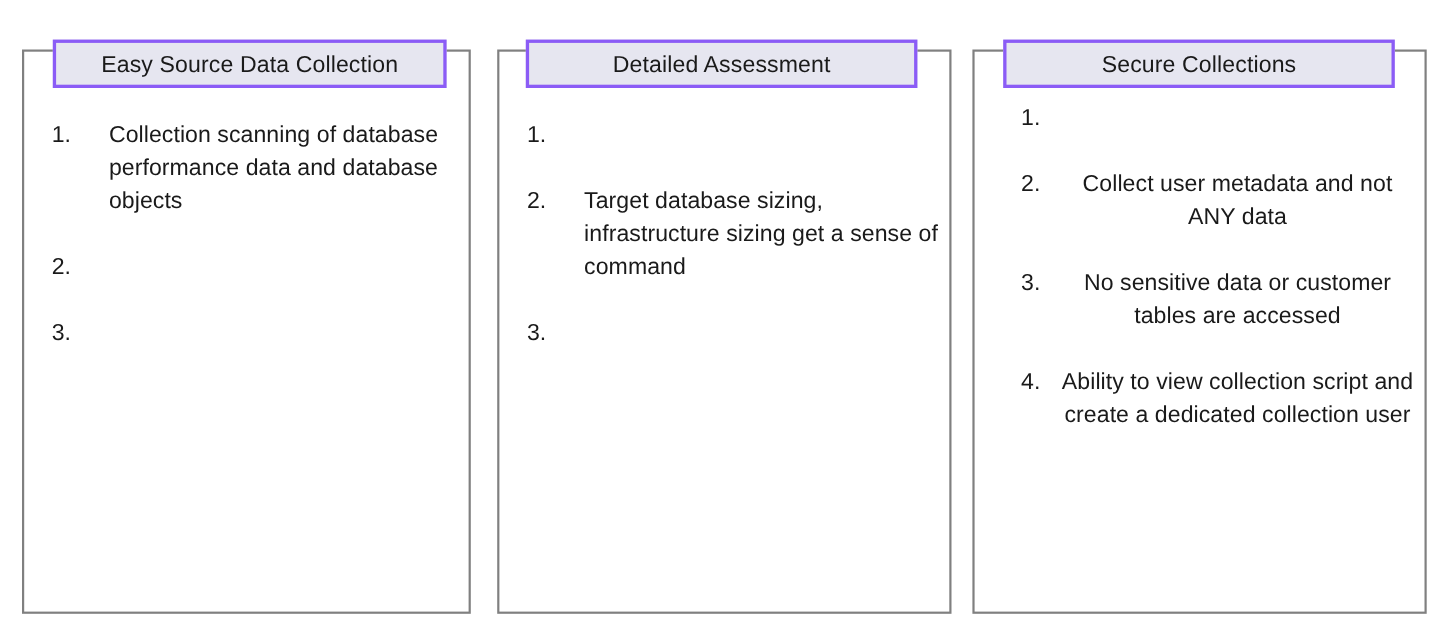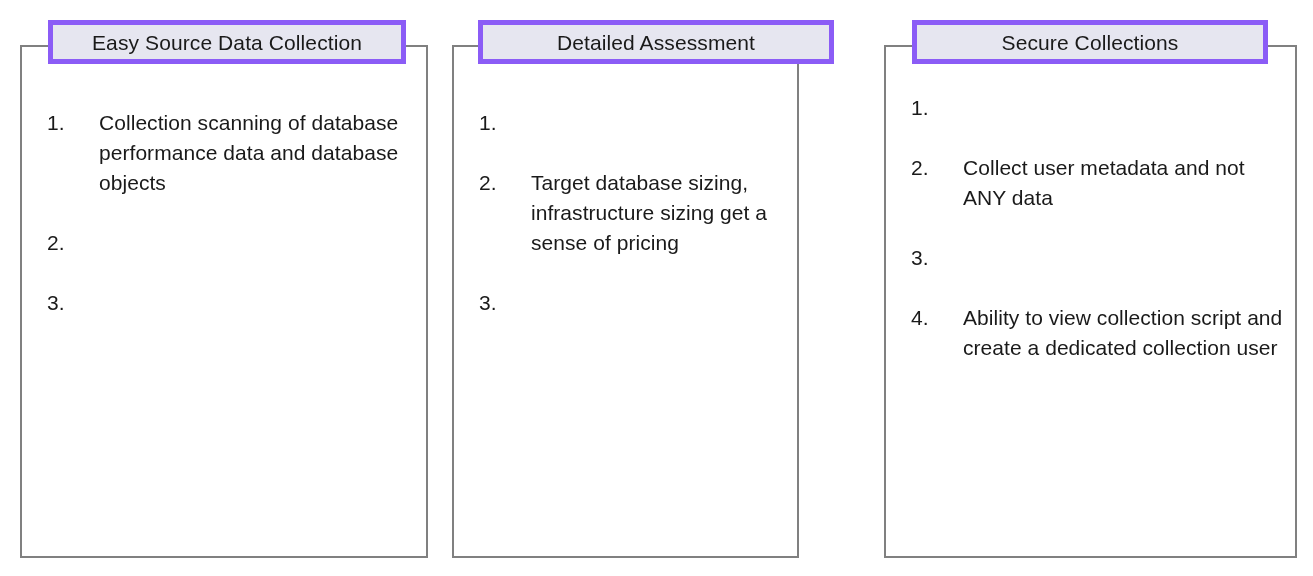--- a/index.html
+++ b/index.html
@@ -32,25 +32,25 @@
     top: 25px;            
     right: 0;
     bottom: 0;
     box-sizing: border-box;
     background: #ffffff;
     border: 2px solid #808080;
   }
 
   .panel-header {
     position: absolute;
-    top: 0;
+    top: 16px;
     box-sizing: border-box;
     height: 44px;
     background: #e6e6f0;
-    border: 5px solid #8b5cf6;
+    border: 3px solid #8b5cf6;
     display: flex;
     align-items: center;
     justify-content: center;
     z-index: 3;
   }
 
   .panel-header-title {
     font-size: 21px;
     font-weight: 400;
     color: #1a1a1a;
@@ -93,25 +93,25 @@
     font-weight: 400;
     letter-spacing: 0.05px;
     white-space: pre-line;
   }
 
   
   #panel-0 { left: 20px;  top: 20px; width: 408px; height: 538px; }
   #panel-0 .panel-header { left: 28px;  width: 358px; }
   #panel-0 .panel-list   { top: 88px;  padding-left: 27px; padding-right: 8px; }
 
-  #panel-1 { left: 452px; top: 20px; width: 347px; height: 538px; }
+  #panel-1 { left: 452px; top: 20px; width: 413px; height: 538px; }
   #panel-1 .panel-header { left: 26px;  width: 356px; }
   #panel-1 .panel-list   { top: 88px;  padding-left: 27px; padding-right: 8px; }
 
-  #panel-2 { left: 884px; top: 20px; width: 413px; height: 538px; }
+  #panel-2 { left: 884px; top: 20px; width: 413px; height: 538px; text-align: center; }
   #panel-2 .panel-header { left: 28px;  width: 356px; }
   #panel-2 .panel-list   { top: 73px;  padding-left: 27px; padding-right: 10px; }
 </style>
 </head>
 <body>
 
 <div id="canvas">
 
   <div class="panel" id="panel-0">
     <div class="panel-body"></div>
@@ -136,21 +136,21 @@
     <div class="panel-body"></div>
     <div class="panel-header">
       <span class="panel-header-title">Detailed Assessment</span>
     </div>
     <div class="panel-list">
       <div class="list-item">
         <span class="list-number">1.</span>
       </div>
       <div class="list-item">
         <span class="list-number">2.</span>
-        <span class="list-text">Target database sizing, infrastructure sizing get a sense of pricing</span>
+        <span class="list-text">Target database sizing, infrastructure sizing get a sense of command</span>
       </div>
       <div class="list-item">
         <span class="list-number">3.</span>
       </div>
     </div>
   </div>
 
   <div class="panel" id="panel-2">
     <div class="panel-body"></div>
     <div class="panel-header">
@@ -159,20 +159,21 @@
     <div class="panel-list">
       <div class="list-item">
         <span class="list-number">1.</span>
       </div>
       <div class="list-item">
         <span class="list-number">2.</span>
         <span class="list-text">Collect user metadata and not ANY data</span>
       </div>
       <div class="list-item">
         <span class="list-number">3.</span>
+        <span class="list-text">No sensitive data or customer tables are accessed</span>
       </div>
       <div class="list-item">
         <span class="list-number">4.</span>
         <span class="list-text">Ability to view collection script and create a dedicated collection user</span>
       </div>
     </div>
   </div>
 
 </div>
 

